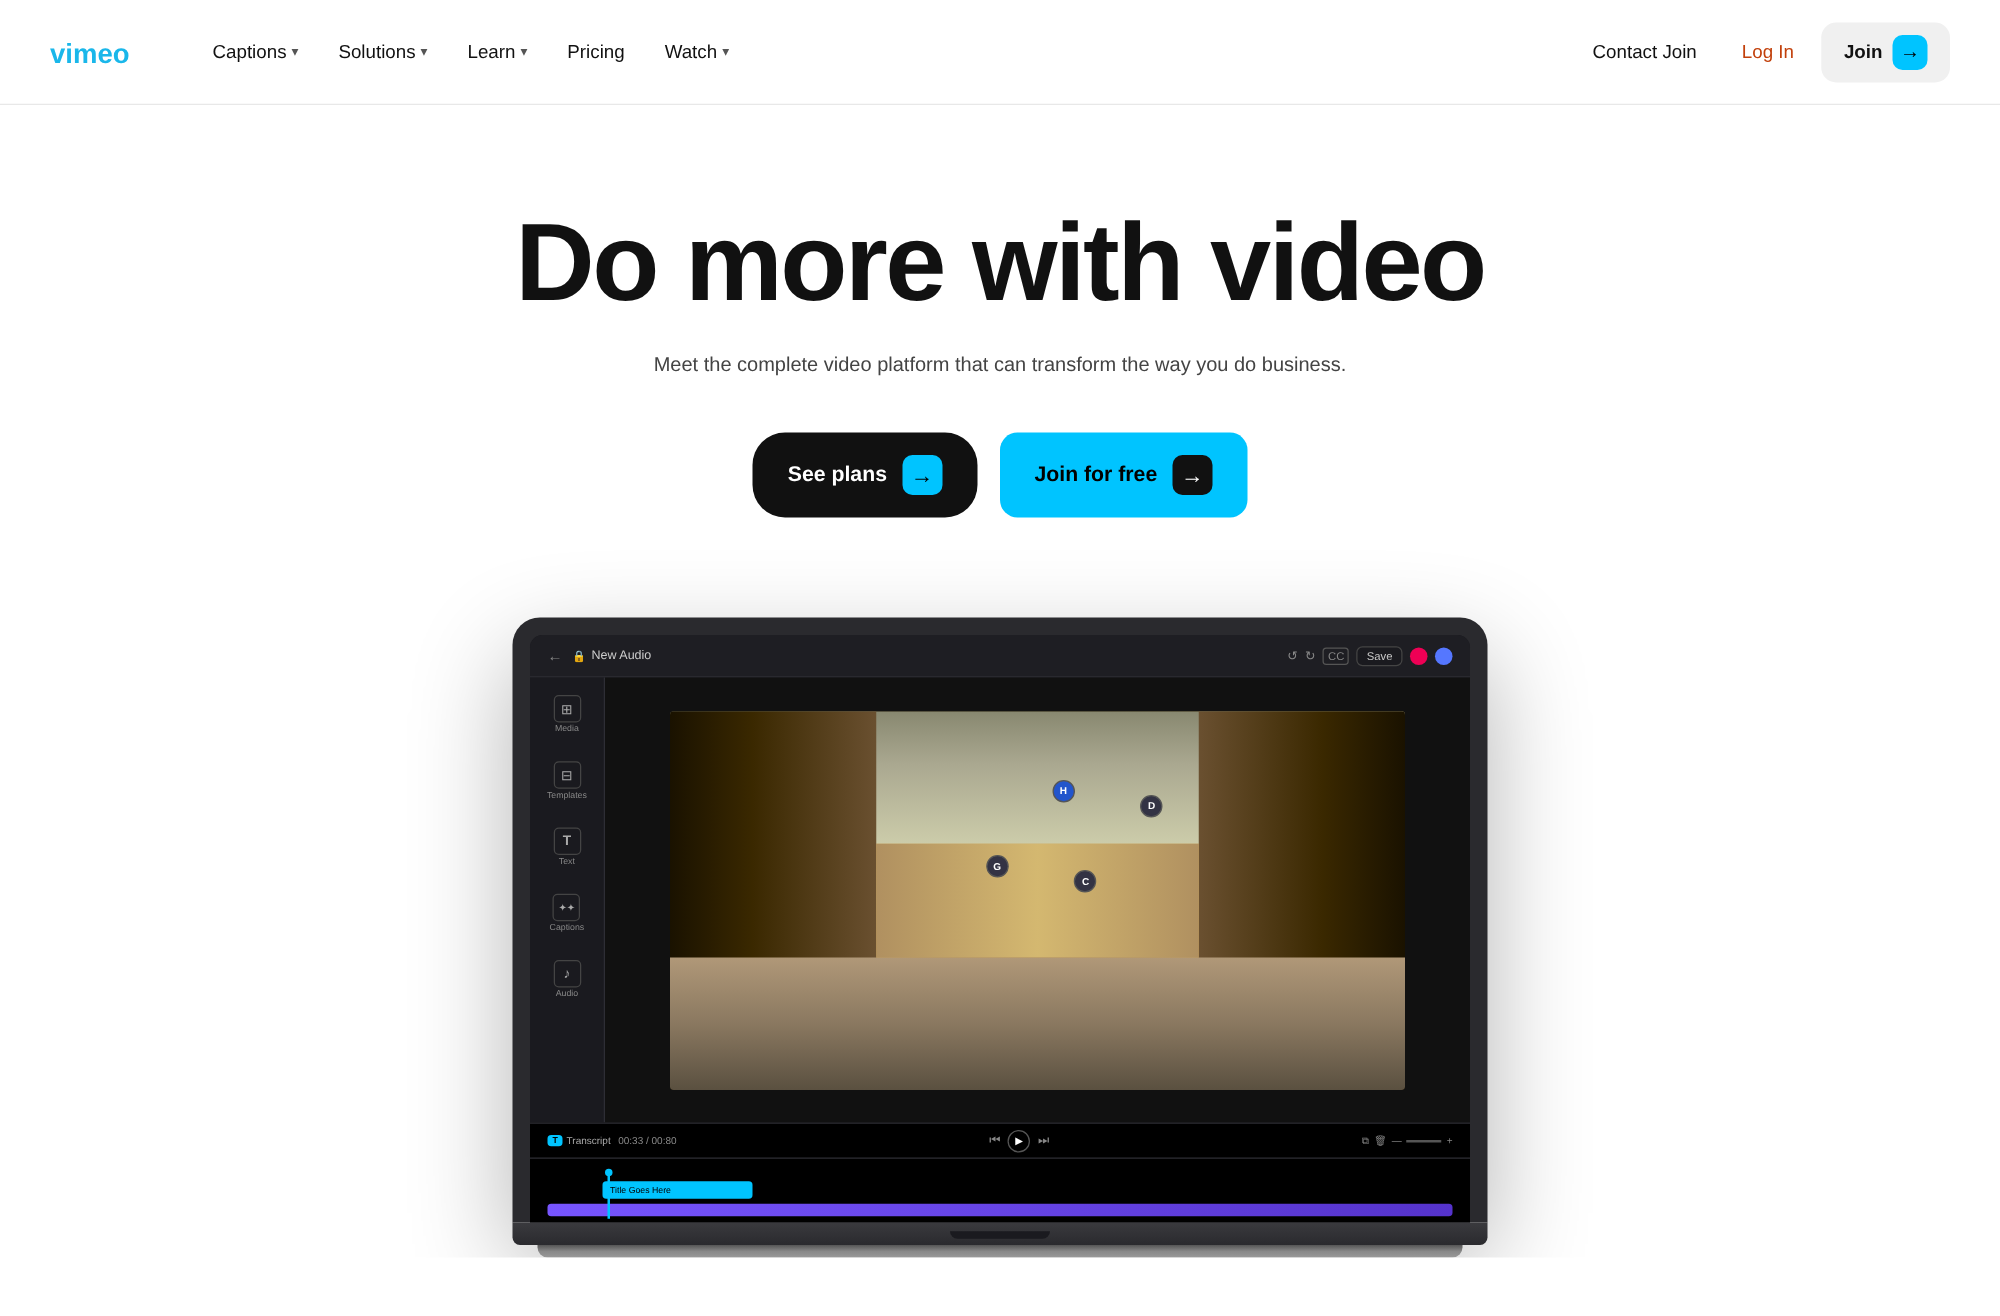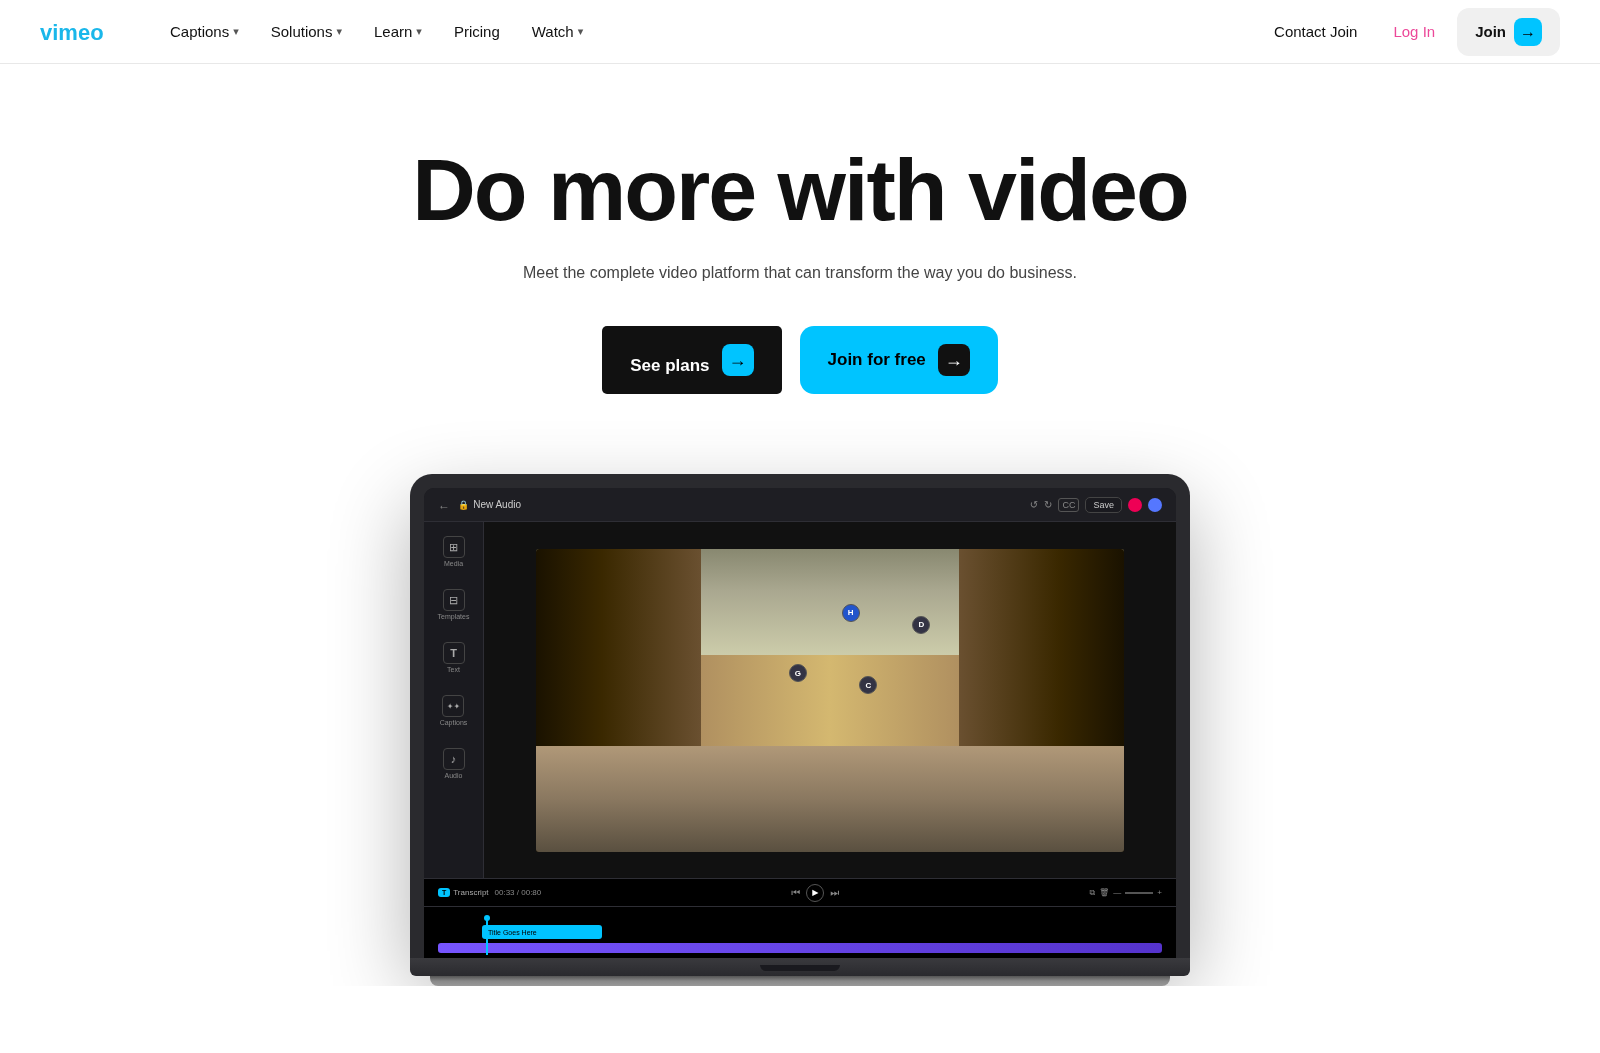--- a/index.html
+++ b/index.html
@@ -1,37 +1,37 @@
 <!DOCTYPE html>
 <html><head>
   <meta charset="utf-8">
   <style>
     * { margin: 0; padding: 0; box-sizing: border-box; }
     body { font-family: -apple-system, BlinkMacSystemFont, 'Segoe UI', Helvetica, Arial, sans-serif; background: #fff; color: #000; overflow-x: hidden; }
 
     
     nav {
       display: flex; align-items: center; justify-content: space-between;
-      padding: 0 40px; height: 64px; border-bottom: 1px solid #e8e8e8;
+      padding: 0 40px; height: 84px; border-bottom: 1px solid #e8e8e8;
       position: sticky; top: 0; background: #fff; z-index: 100;
     }
     .nav-left { display: flex; align-items: center; gap: 8px; }
     .nav-logo { display: flex; align-items: center; margin-right: 28px; }
     .nav-logo svg { width: 80px; height: 28px; }
     .nav-items { display: flex; align-items: center; gap: 4px; }
     .nav-item {
       display: flex; align-items: center; gap: 4px;
       padding: 8px 14px; border-radius: 8px;
       font-size: 15px; font-weight: 500; cursor: pointer; color: #111;
       background: none; border: none; white-space: nowrap;
     }
     .nav-item .chevron { font-size: 11px; color: #555; }
     .nav-right { display: flex; align-items: center; gap: 8px; }
     .nav-contact { font-size: 15px; font-weight: 500; cursor: pointer; padding: 8px 14px; color: #111; }
-    .nav-login { font-size: 15px; font-weight: 500; cursor: pointer; padding: 8px 14px; color: #ec4899; background: none; border: none; }
+    .nav-login { font-size: 15px; font-weight: 500; cursor: pointer; padding: 8px 14px; color: #c2410c; background: none; border: none; }
     .nav-join {
       display: flex; align-items: center; gap: 8px;
       background: #f0f0f0; border: none; border-radius: 12px;
       padding: 10px 18px; font-size: 15px; font-weight: 600; cursor: pointer; color: #111;
     }
     .nav-join-arrow {
       display: flex; align-items: center; justify-content: center;
       background: #00c4ff; border-radius: 8px; width: 28px; height: 28px; color: #000; font-size: 16px; font-weight: 700;
     }
 
@@ -40,22 +40,22 @@
       text-align: center; padding: 80px 40px 20px; max-width: 1200px; margin: 0 auto;
     }
     .hero-title {
       font-size: 88px; font-weight: 800; line-height: 1.05; letter-spacing: -2px; color: #111; margin-bottom: 28px;
     }
     .hero-subtitle {
       font-size: 16px; color: #444; margin-bottom: 44px; font-weight: 400;
     }
     .hero-buttons { display: flex; justify-content: center; gap: 18px; margin-bottom: 60px; }
     .btn-plans {
-      display: flex; align-items: flex-end; gap: 12px;
-      background: #111; color: #fff; border: none; border-radius: 5px;
+      display: flex; align-items: center; gap: 12px;
+      background: #111; color: #fff; border: none; border-radius: 26px;
       padding: 18px 28px; font-size: 17px; font-weight: 600; cursor: pointer;
     }
     .btn-plans-arrow {
       display: flex; align-items: center; justify-content: center;
       background: #00c4ff; border-radius: 8px; width: 32px; height: 32px; color: #000; font-size: 18px; font-weight: 700;
     }
     .btn-free {
       display: flex; align-items: center; gap: 12px;
       background: #00c4ff; color: #000; border: none; border-radius: 14px;
       padding: 18px 28px; font-size: 17px; font-weight: 600; cursor: pointer;

